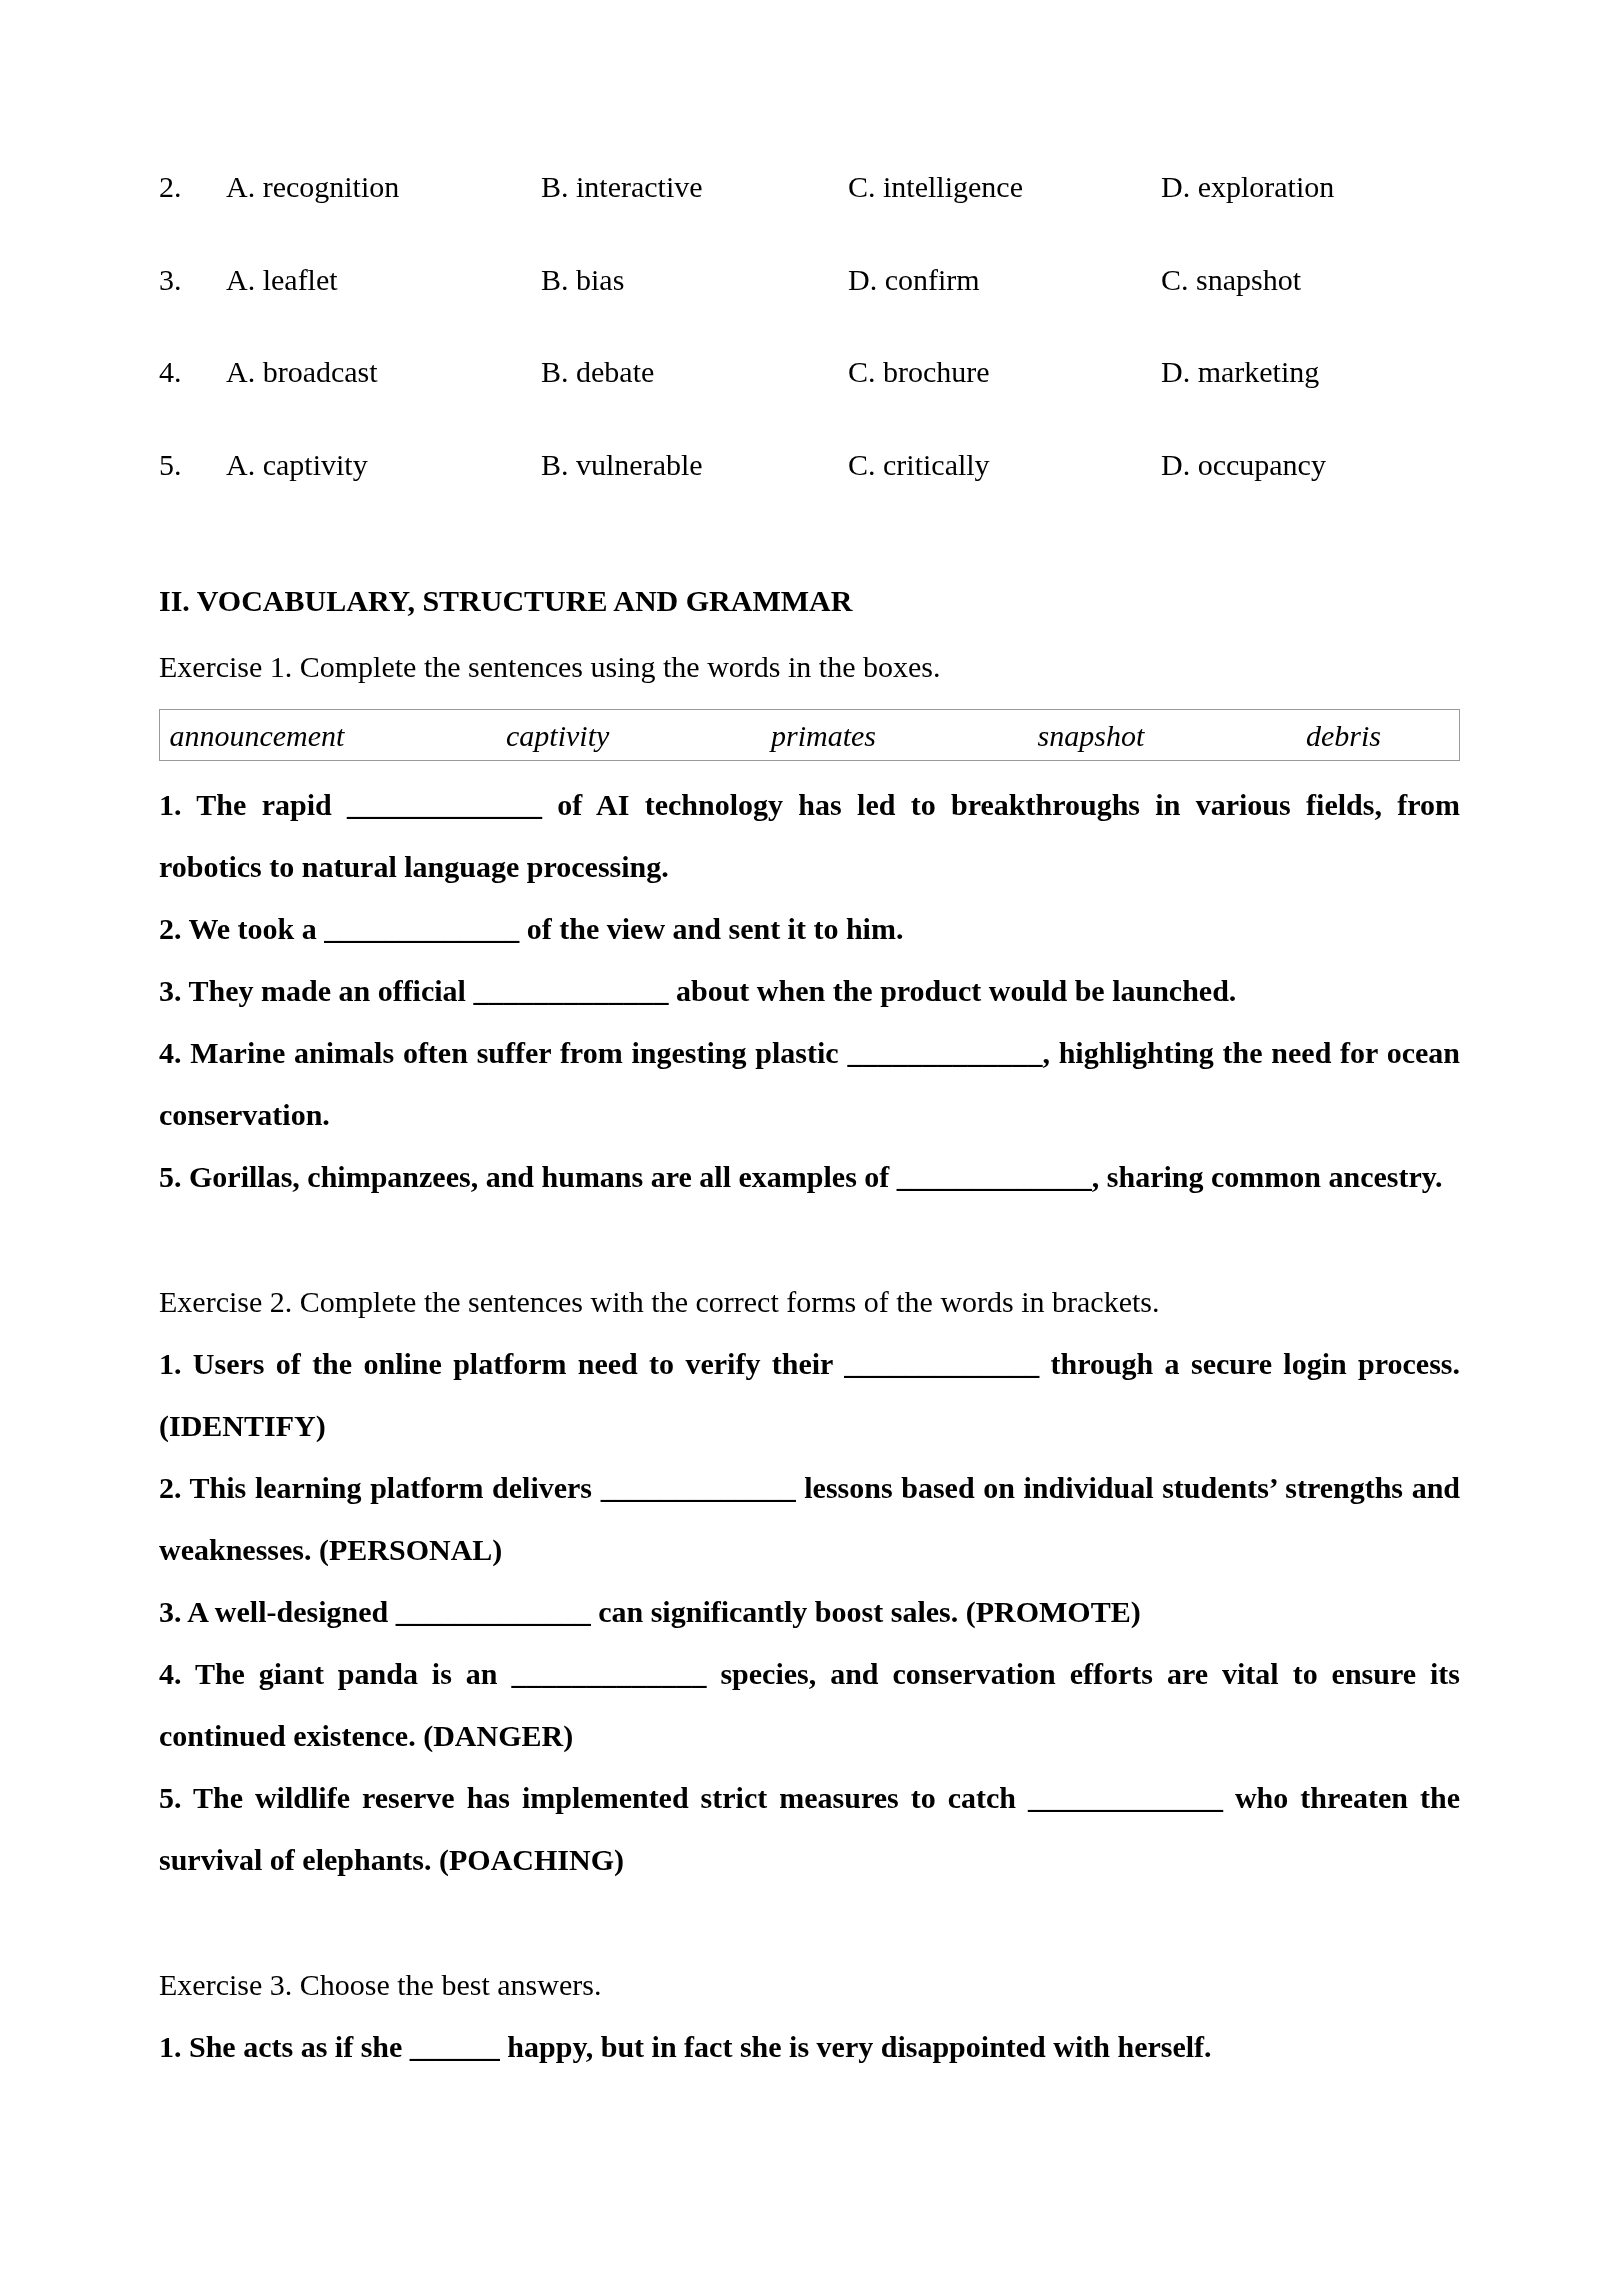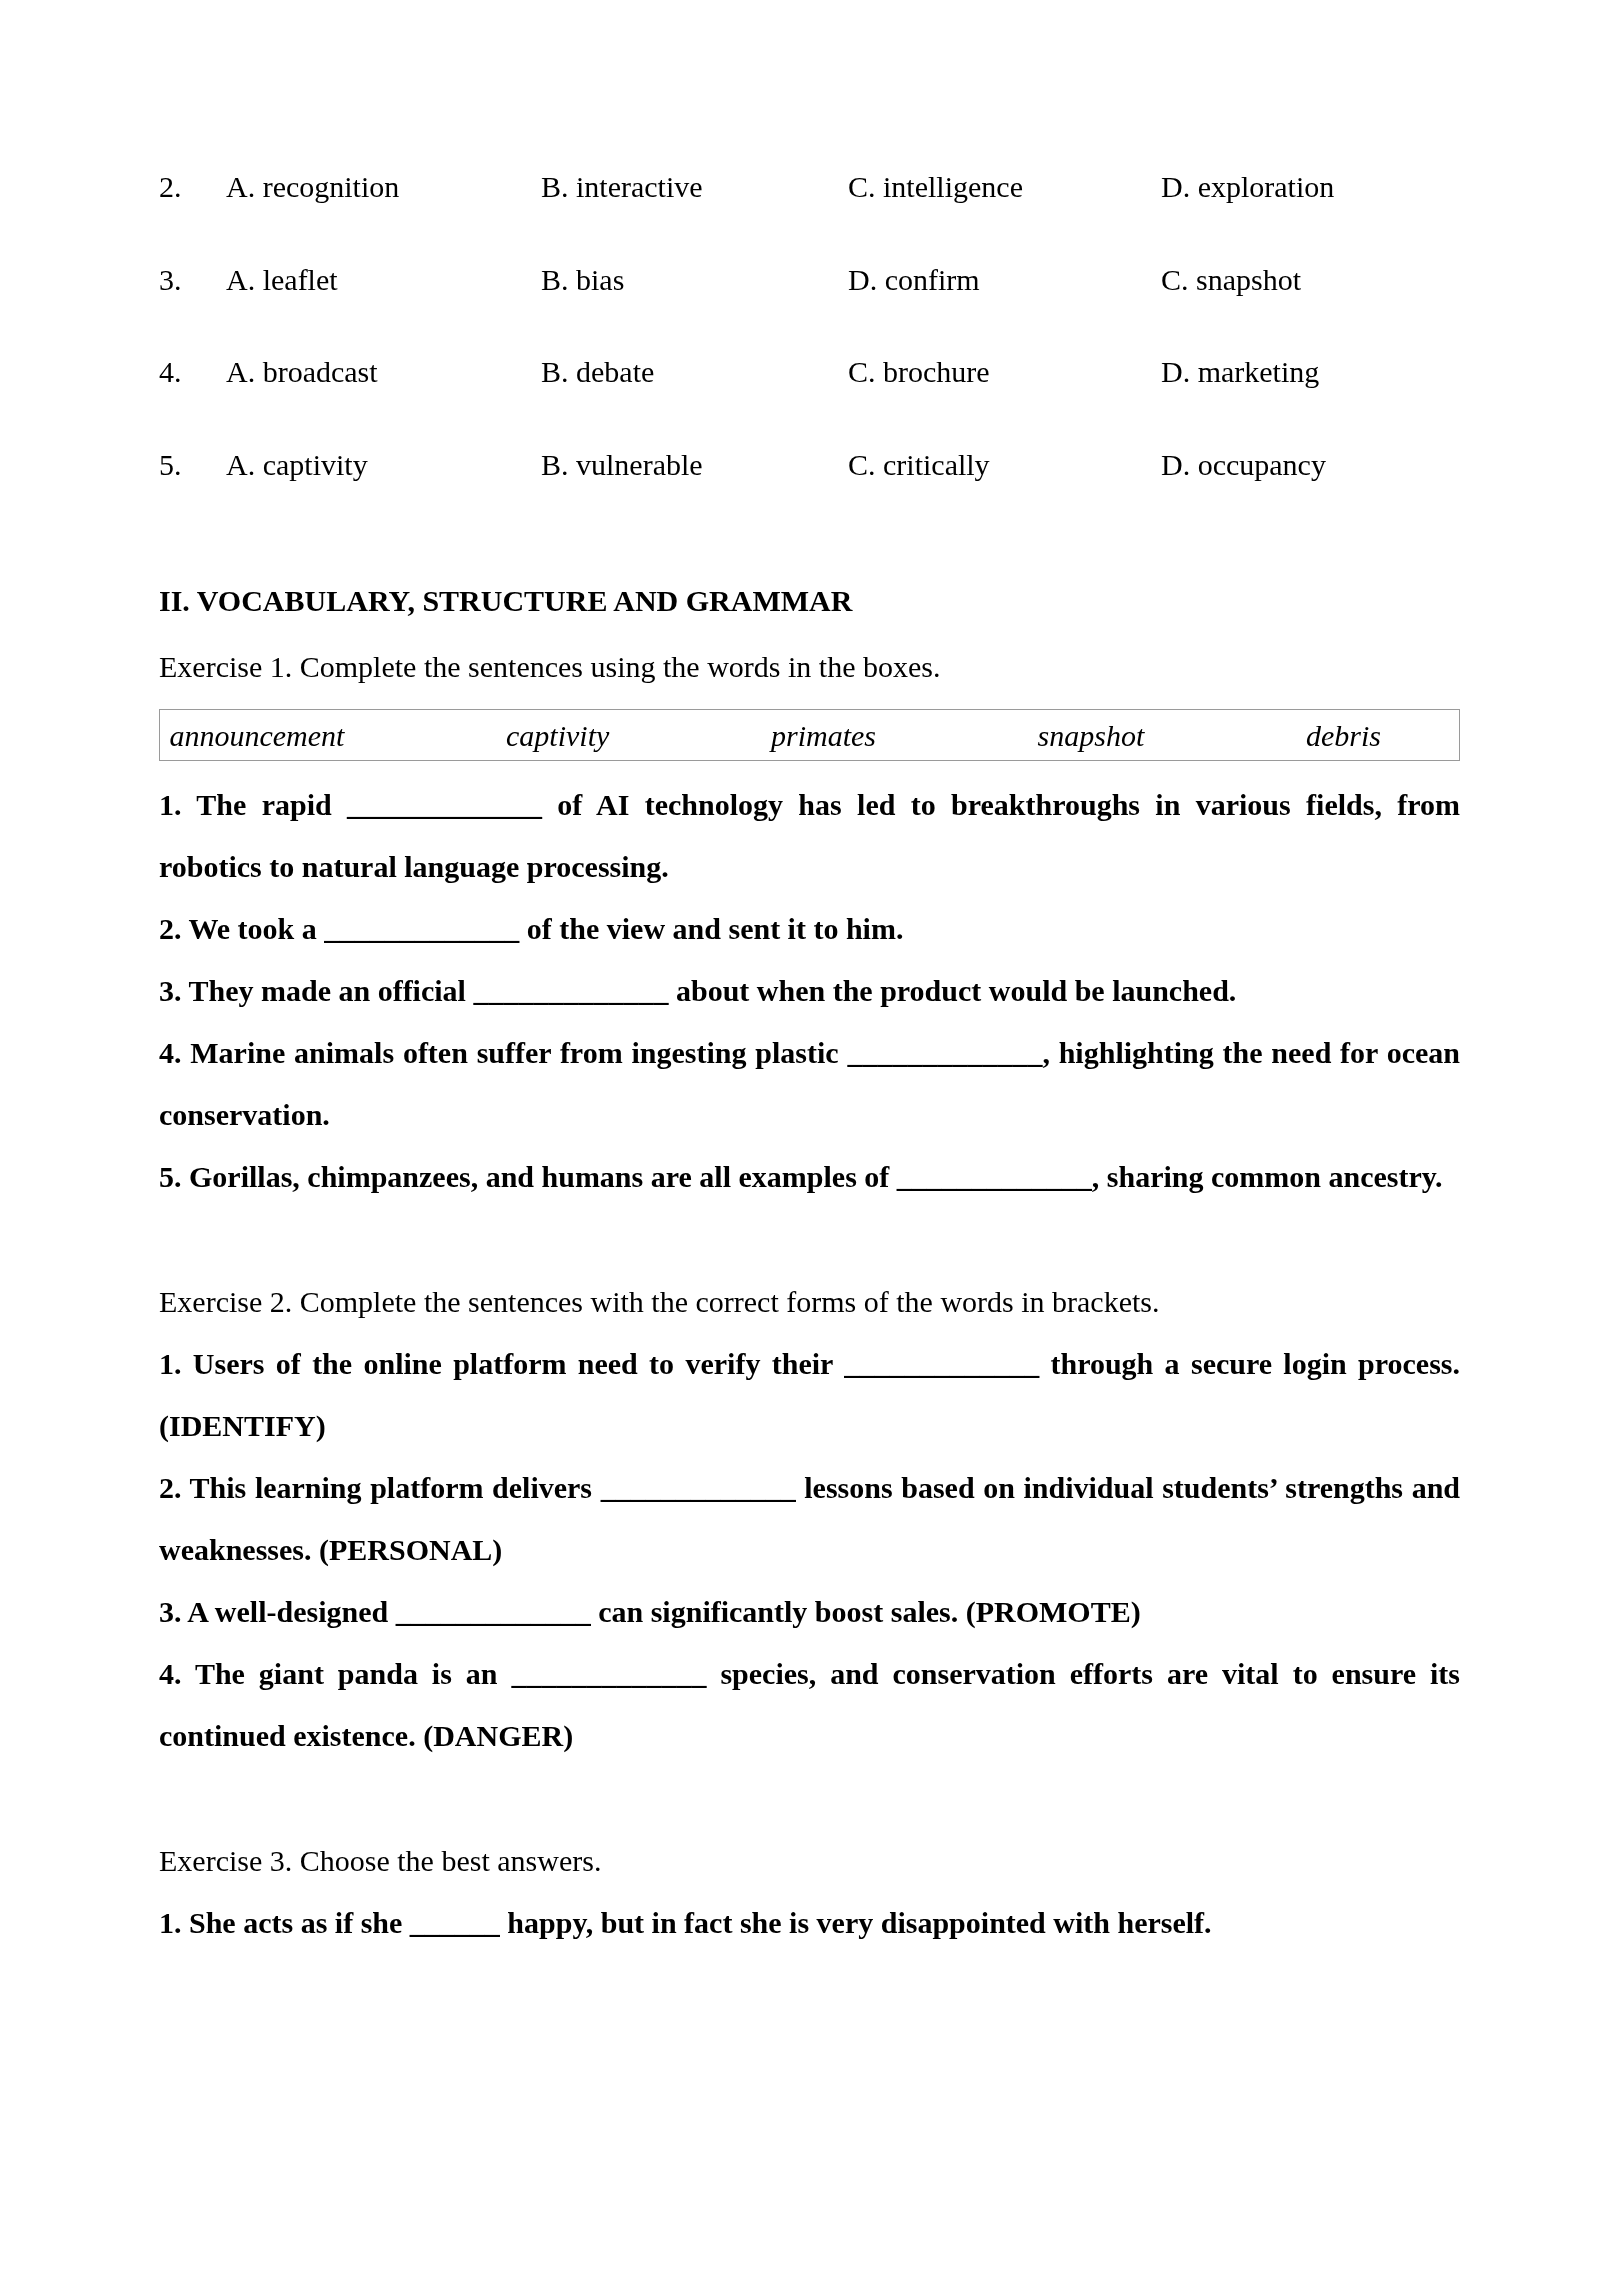--- a/index.html
+++ b/index.html
@@ -118,19 +118,20 @@
   <p class="sent">3. They made an official _____________ about when the product would be launched.</p>
   <p class="sent">4. Marine animals often suffer from ingesting plastic _____________, highlighting the need for ocean conservation.</p>
   <p class="sent">5. Gorillas, chimpanzees, and humans are all examples of _____________, sharing common ancestry.</p>
 
   <div class="ex-heading spaced">Exercise 2. Complete the sentences with the correct forms of the words in brackets.</div>
 
   <p class="sent">1. Users of the online platform need to verify their _____________ through a secure login process. (IDENTIFY)</p>
   <p class="sent">2. This learning platform delivers _____________ lessons based on individual students’ strengths and weaknesses. (PERSONAL)</p>
   <p class="sent">3. A well-designed _____________ can significantly boost sales. (PROMOTE)</p>
   <p class="sent">4. The giant panda is an _____________ species, and conservation efforts are vital to ensure its continued existence. (DANGER)</p>
+  <p class="sent">5. The wildlife reserve has implemented strict measures to catch _____________ who threaten the survival of elephants. (POACHING)</p>
 
   <div class="ex-heading spaced">Exercise 3. Choose the best answers.</div>
 
   <p class="sent">1. She acts as if she ______ happy, but in fact she is very disappointed with herself.</p>
 
 </div>
 
 
 </body></html>

